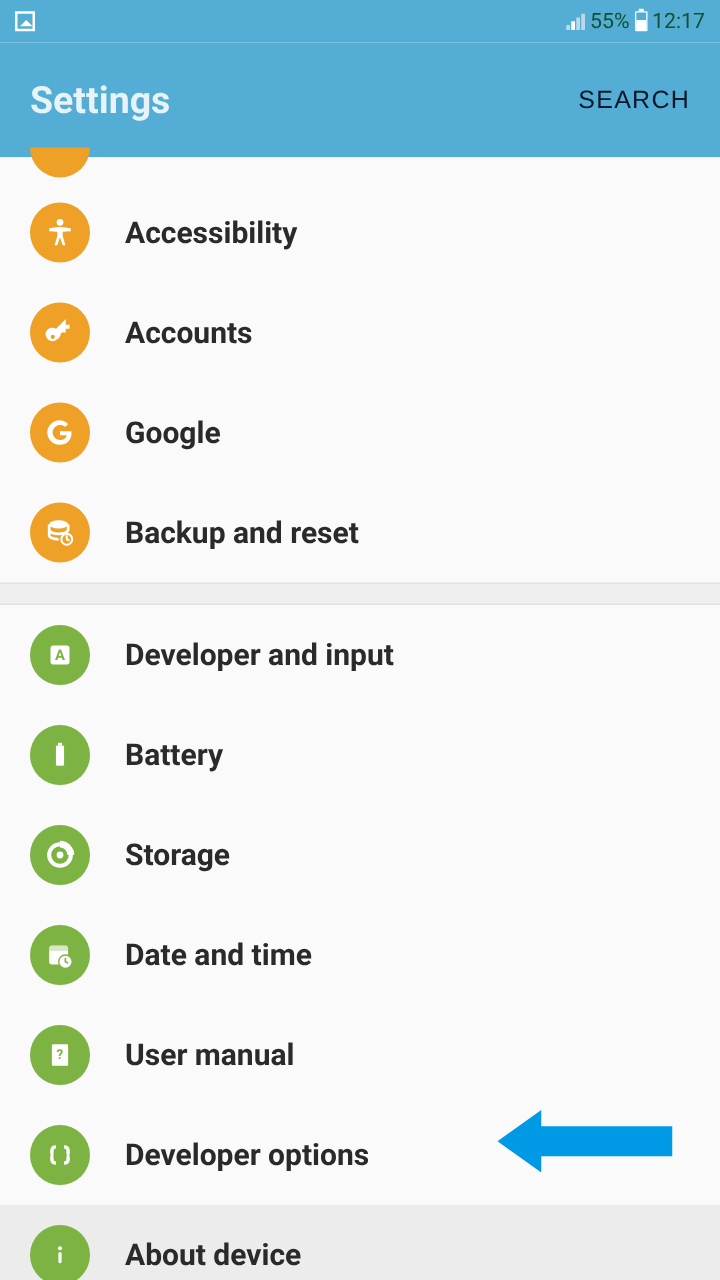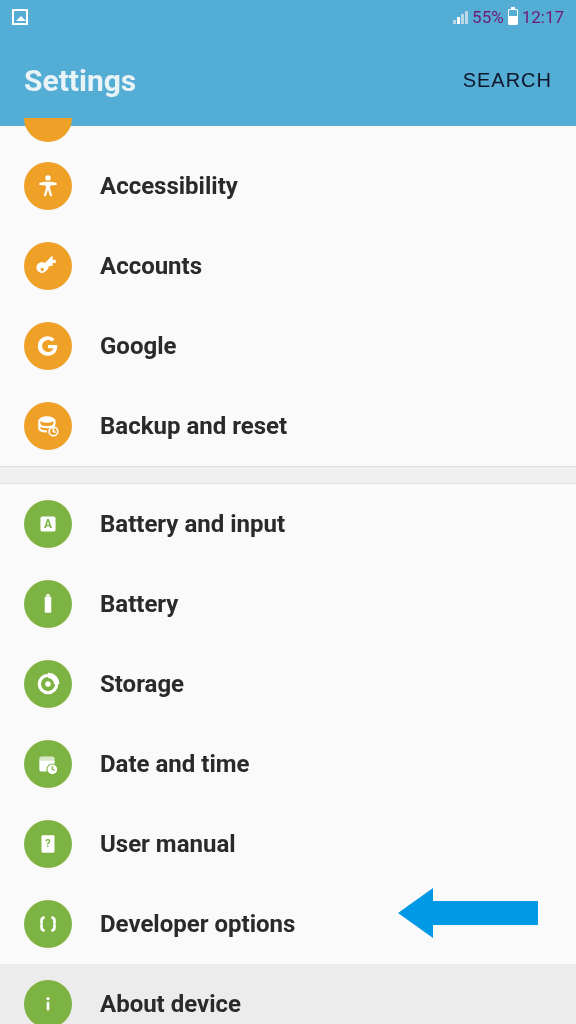--- a/index.html
+++ b/index.html
@@ -11,21 +11,21 @@
       overflow: hidden;
       position: relative;
     }
     .status-bar {
       height: 34px;
       background: #53add4;
       display: flex;
       align-items: center;
       justify-content: space-between;
       padding: 0 12px;
-      color: #701a75;
+      color: #14532d;
       font-size: 17px;
     }
     .status-left { display: flex; align-items: center; gap: 6px; }
     .status-right { display: flex; align-items: center; gap: 4px; }
     .status-icon-square {
       width: 16px; height: 16px; border: 2px solid #fff; position: relative;
     }
     .status-icon-square::after {
       content: ''; position: absolute; left: 2px; bottom: 2px;
       border-left: 5px solid transparent;
@@ -201,21 +201,21 @@
 
   <div class="divider"></div>
 
   <div class="list-item">
     <div class="item-icon icon-green">
       <svg viewBox="0 0 24 24" fill="#fff">
           <rect x="5" y="5" width="14" height="14" rx="2" fill="#fff"></rect>
           <text x="12" y="16" text-anchor="middle" font-size="11" fill="#7cb342" font-weight="bold">A</text>
         </svg>
     </div>
-    <div class="item-label">Battery and input</div>
+    <div class="item-label">Developer and input</div>
   </div>
 
   <div class="list-item">
     <div class="item-icon icon-green">
       <svg viewBox="0 0 24 24" fill="#fff">
           <rect x="9" y="5" width="6" height="15" rx="1"></rect>
           <rect x="10.5" y="3" width="3" height="2"></rect>
         </svg>
     </div>
     <div class="item-label">Battery</div>

